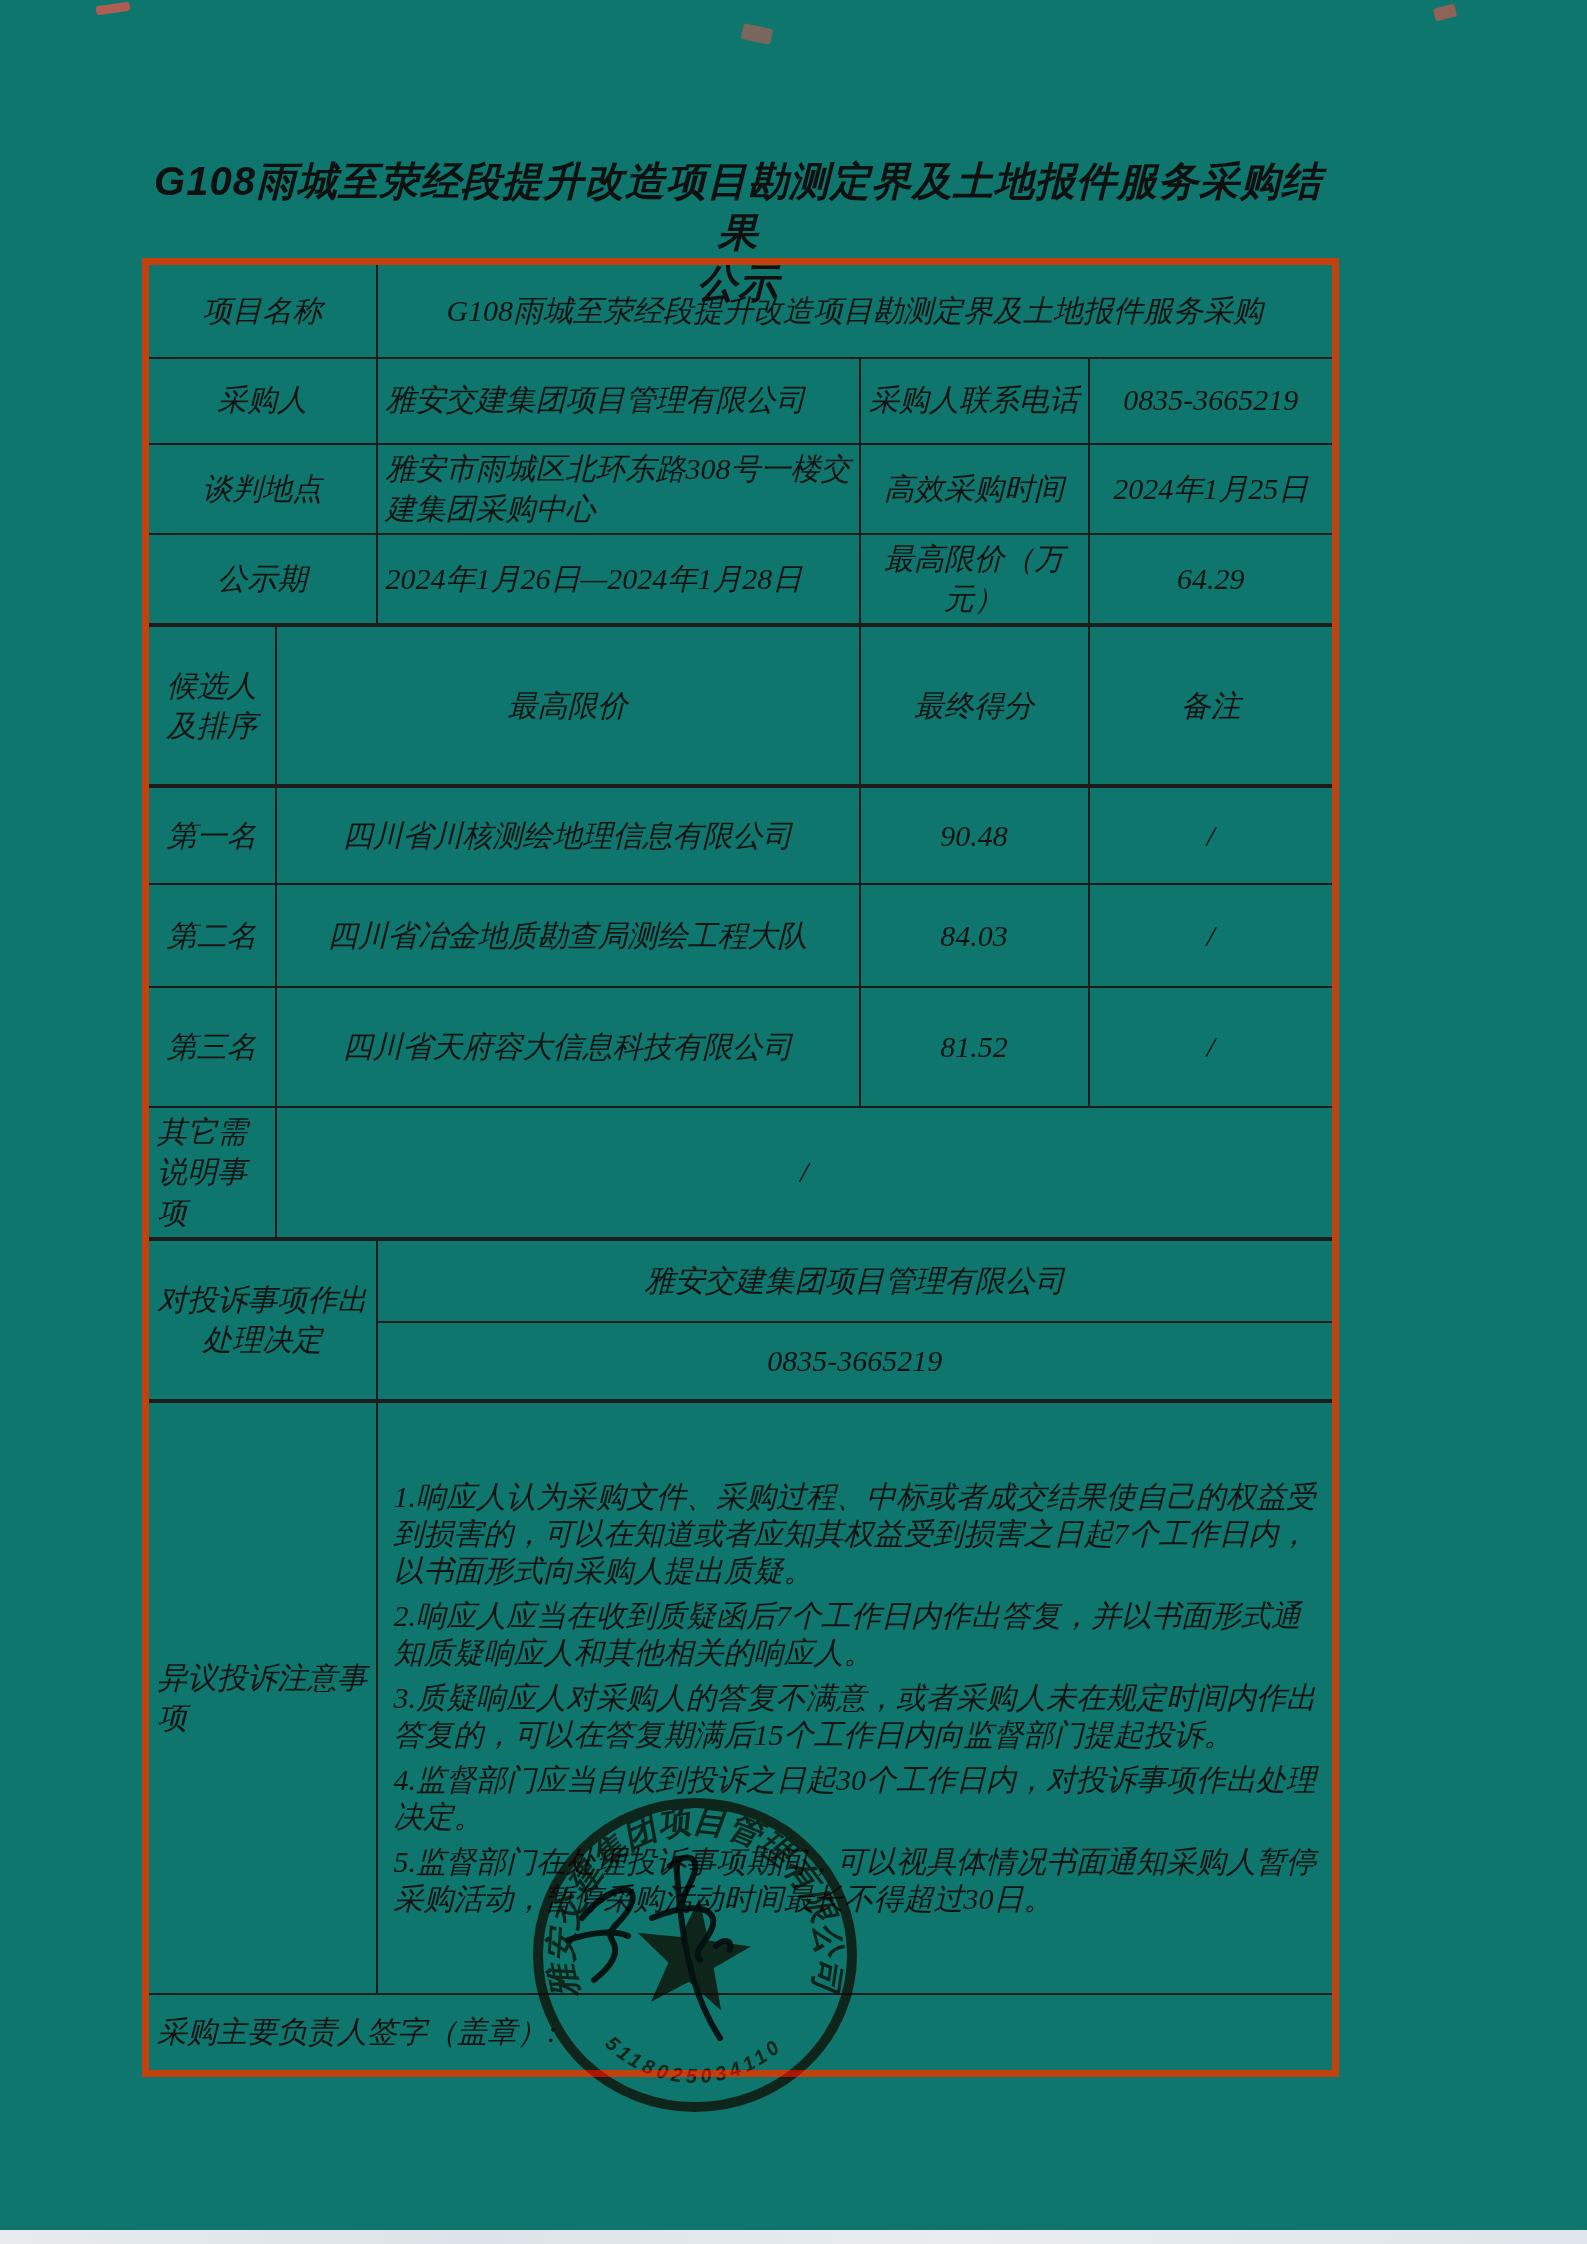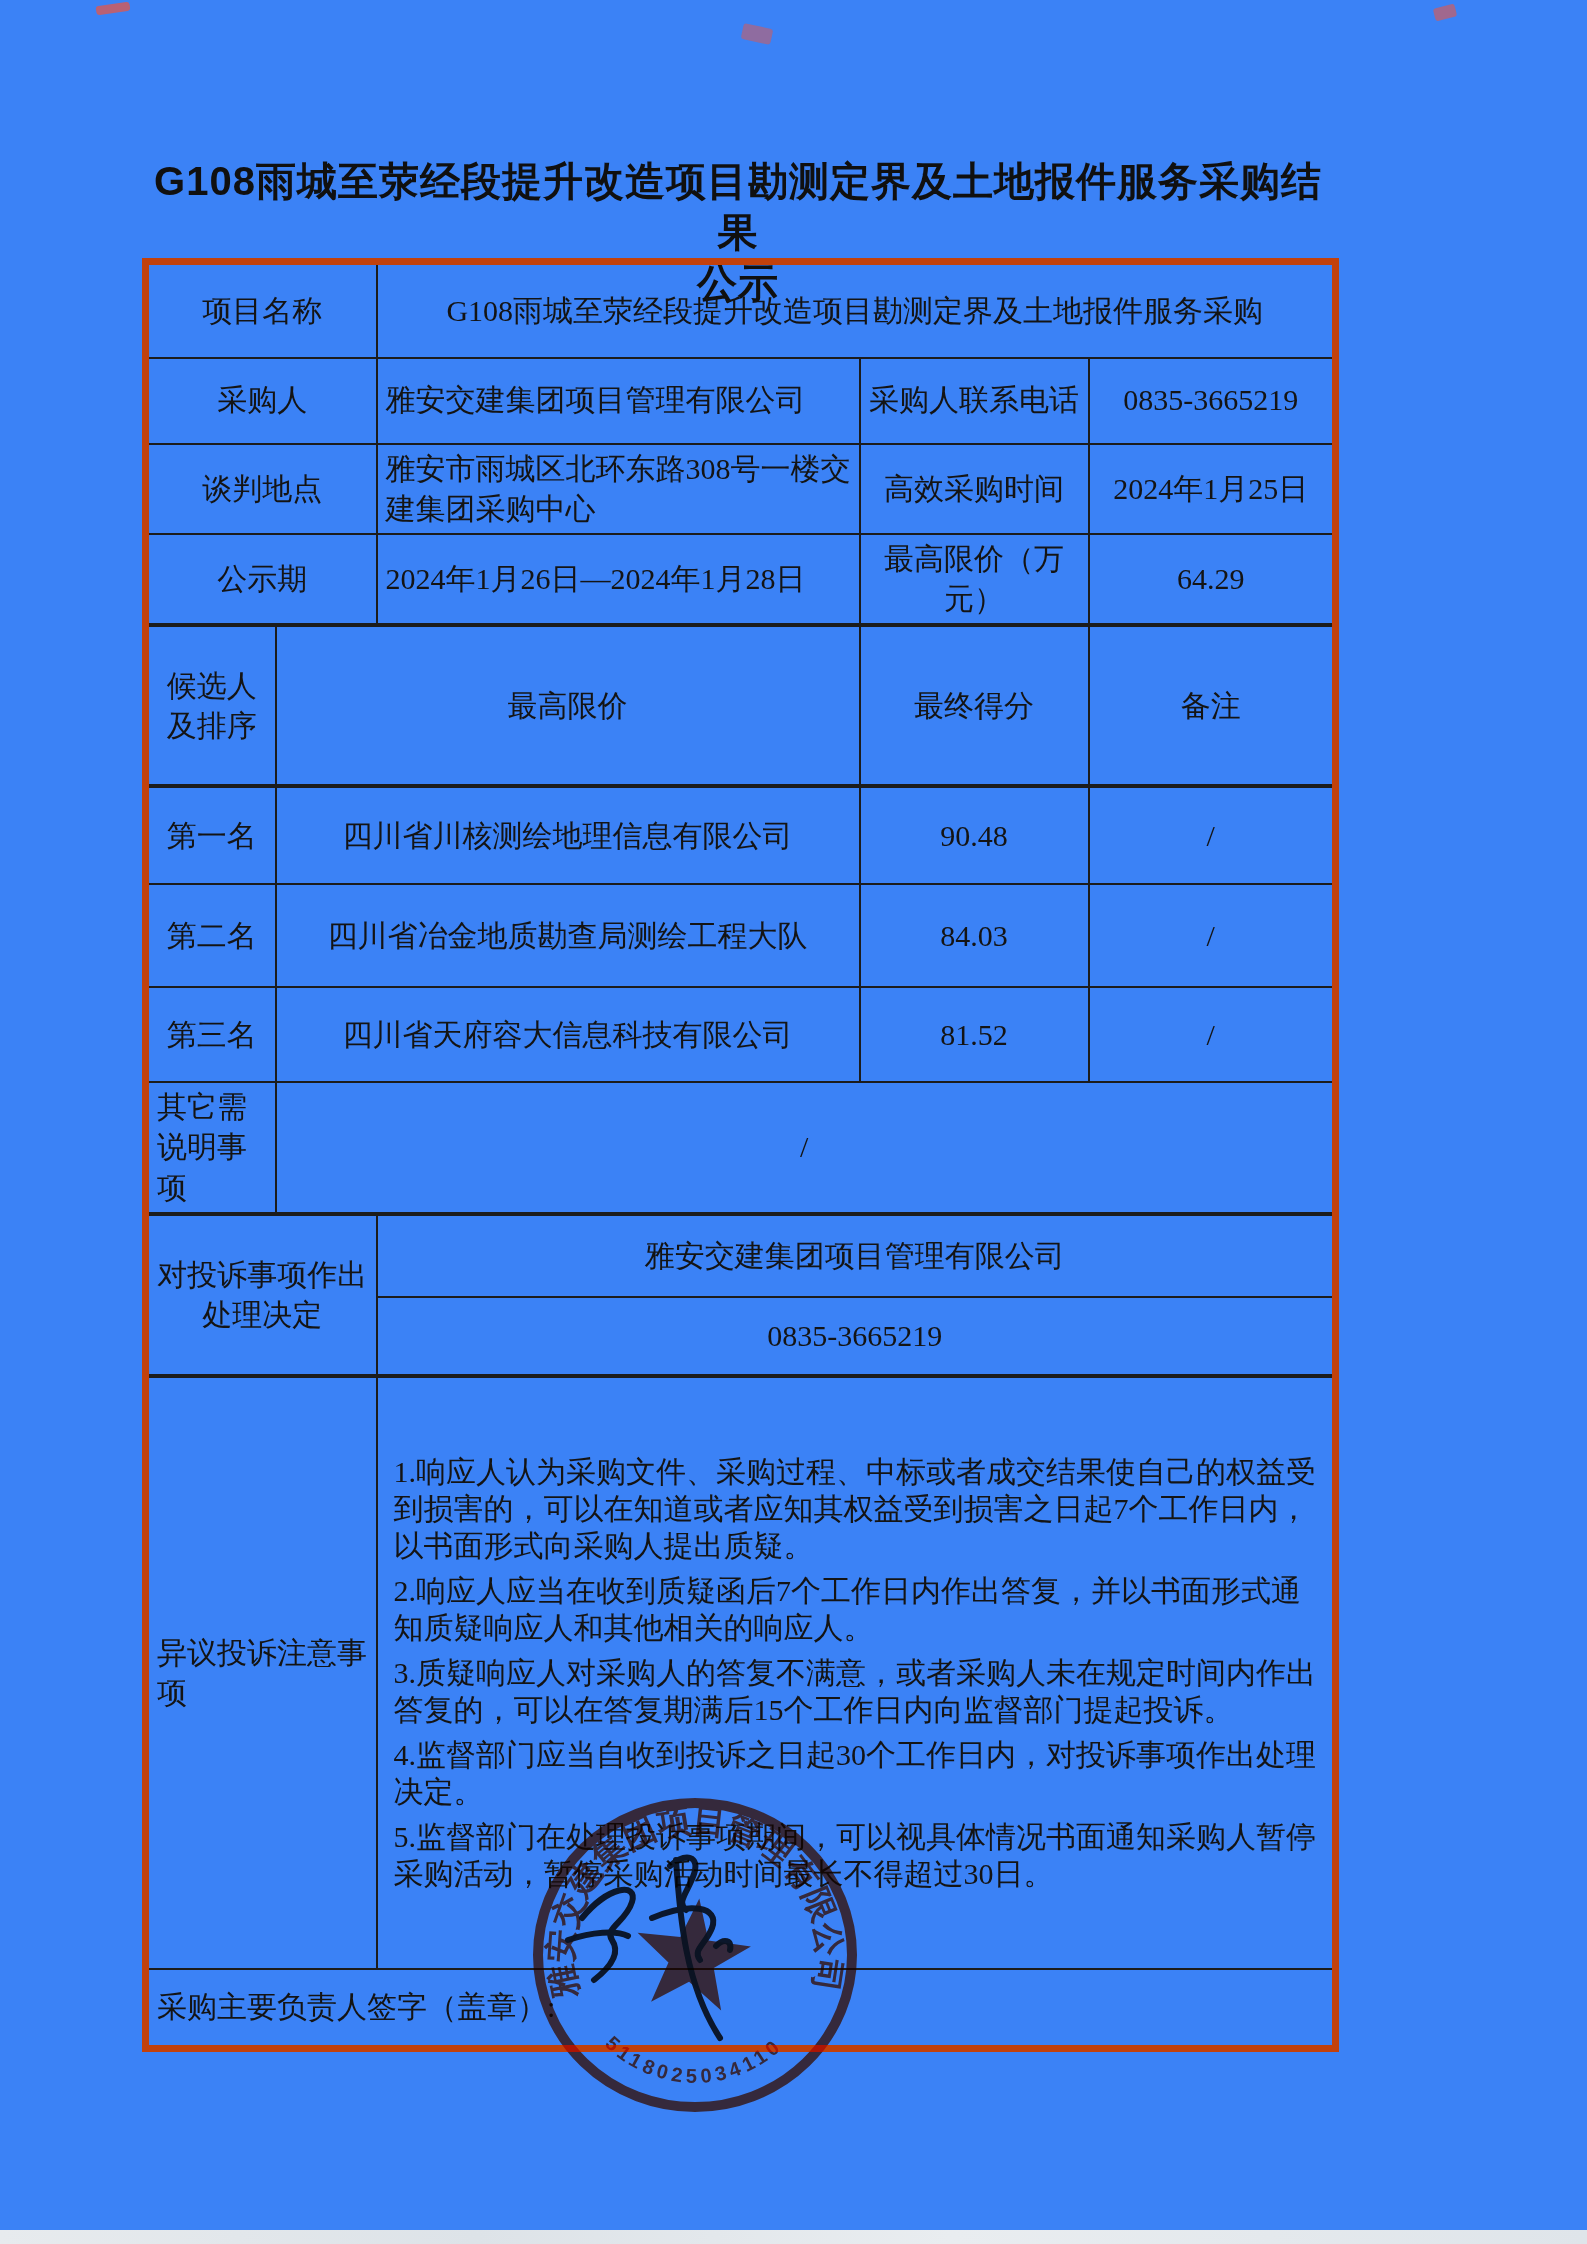--- a/index.html
+++ b/index.html
@@ -1,23 +1,24 @@
 <!DOCTYPE html>
 <html><head>
 <meta charset="utf-8">
 <style>
   * { margin:0; padding:0; box-sizing:border-box; }
   html,body { background:#ffffff; }
   .page {
     position:relative;
     width:1587px; height:2244px;
-    background:#3b82f6;
+    background:#0f766e;
     font-family:"Liberation Serif", serif;
     color:#161616;
     overflow:hidden;
+    font-style:italic;
   }
   .doc-title {
     position:absolute; left:142px; top:156px; width:1192px;
     text-align:center;
     font-family:"Liberation Sans", sans-serif;
     font-weight:bold; font-size:40px; line-height:51px;
     color:#101010; letter-spacing:1px;
   }
   table.doc {
     position:absolute; left:142px; top:258px; width:1190px;
@@ -121,21 +122,21 @@
       <td class="center">/</td>
     </tr>
 
     <tr style="height:103px">
       <td class="lbl">第二名</td>
       <td colspan="2" class="center">四川省冶金地质勘查局测绘工程大队</td>
       <td class="center">84.03</td>
       <td class="center">/</td>
     </tr>
 
-    <tr style="height:95px">
+    <tr style="height:120px">
       <td class="lbl">第三名</td>
       <td colspan="2" class="center">四川省天府容大信息科技有限公司</td>
       <td class="center">81.52</td>
       <td class="center">/</td>
     </tr>
 
     <tr style="height:80px">
       <td class="lbl-left">其它需说明事项</td>
       <td colspan="4" class="center">/</td>
     </tr>

